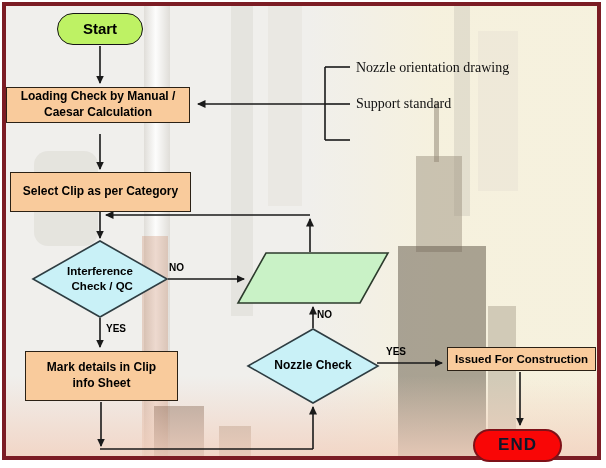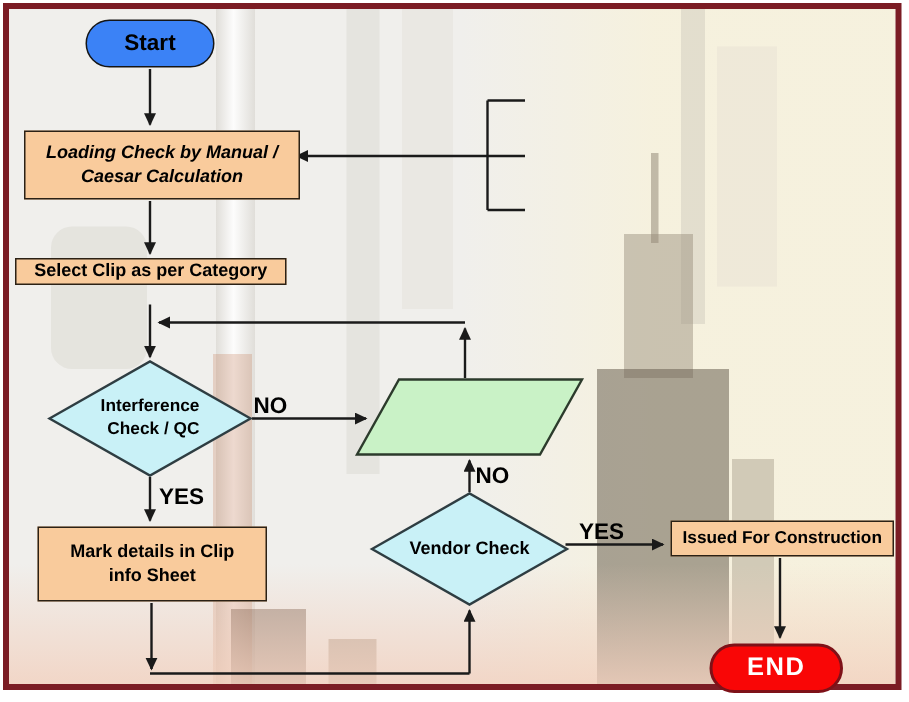--- a/index.html
+++ b/index.html
@@ -40,38 +40,38 @@
       border:4px solid #7b1c24;box-sizing:border-box;z-index:1;}
 
   
   svg.layer{position:absolute;left:0;top:0;width:606px;height:468px;z-index:2;}
 
   
   .node{position:absolute;display:flex;align-items:center;justify-content:center;
       text-align:center;font-weight:bold;color:#000;box-sizing:border-box;z-index:3;
       white-space:pre-line;line-height:1.3;}
   .terminal{border-radius:17px;}
-  #n-start{left:57px;top:13px;width:86px;height:32px;background:#3b82f6;
+  #n-start{left:57px;top:13px;width:86px;height:32px;background:#bef264;
       border:1.5px solid #151515;font-size:15px;}
   #n-end{left:473px;top:429px;width:89px;height:33px;background:#f90606;
-      border:2px solid #7e1118;font-size:17px;letter-spacing:1px;color:#ffffff;z-index:4;}
+      border:2px solid #7e1118;font-size:17px;letter-spacing:1px;color:#0f172a;z-index:4;}
   .process{background:#f9cb9c;border:1.5px solid #2b2115;font-size:12px;}
-  #n-loading{left:16px;top:87px;width:184px;height:46px;font-style:italic;}
-  #n-select{left:10px;top:172px;width:181px;height:18px;}
+  #n-loading{left:6px;top:87px;width:184px;height:36px;}
+  #n-select{left:10px;top:172px;width:181px;height:40px;}
   #n-mark{left:25px;top:351px;width:153px;height:50px;}
   #n-issued{left:447px;top:347px;width:149px;height:24px;font-size:11.5px;white-space:nowrap;}
 
   
   .shape-label{position:absolute;display:flex;align-items:center;justify-content:center;
       text-align:right;font-weight:bold;color:#000;z-index:3;white-space:pre-line;line-height:1.3;}
   #l-interference{left:40px;top:257px;width:120px;height:44px;font-size:11.5px;}
   #l-design{left:248px;top:258px;width:130px;height:40px;font-size:12px;}
   #l-vendor{left:253px;top:356px;width:120px;height:20px;font-size:12px;}
 
-  .edge-label{position:absolute;font-weight:bold;font-size:15px;color:#000;z-index:3;}
+  .edge-label{position:absolute;font-weight:bold;font-size:10px;color:#000;z-index:3;}
   #e-no1{left:169px;top:262px;}
   #e-yes1{left:106px;top:323px;}
   #e-no2{left:317px;top:309px;}
   #e-yes2{left:386px;top:346px;}
 
   .annotation{position:absolute;left:356px;font-family:"Liberation Serif","DejaVu Serif",serif;
       font-size:14px;color:#111;z-index:3;white-space:nowrap;}
   #ann-0{top:60px;}
   #ann-1{top:96px;}
   #ann-2{top:132px;}
@@ -148,21 +148,23 @@
   </div>
   <div class="node process" id="n-issued">
     <span>Issued For Construction</span>
   </div>
   <div class="node terminal" id="n-end">
     <span>END</span>
   </div>
 
   <div class="shape-label" id="l-interference">Interference
 Check / QC</div>
-  <div class="shape-label" id="l-vendor">Vendor Check</div>
+  <div class="shape-label" id="l-vendor">Nozzle Check</div>
 
   <div class="edge-label" id="e-no1">NO</div>
   <div class="edge-label" id="e-yes1">YES</div>
   <div class="edge-label" id="e-no2">NO</div>
   <div class="edge-label" id="e-yes2">YES</div>
 
+  <div class="annotation" id="ann-0">Nozzle orientation drawing</div>
+  <div class="annotation" id="ann-1">Support standard</div>
 
 </div>
 
 </body></html>

